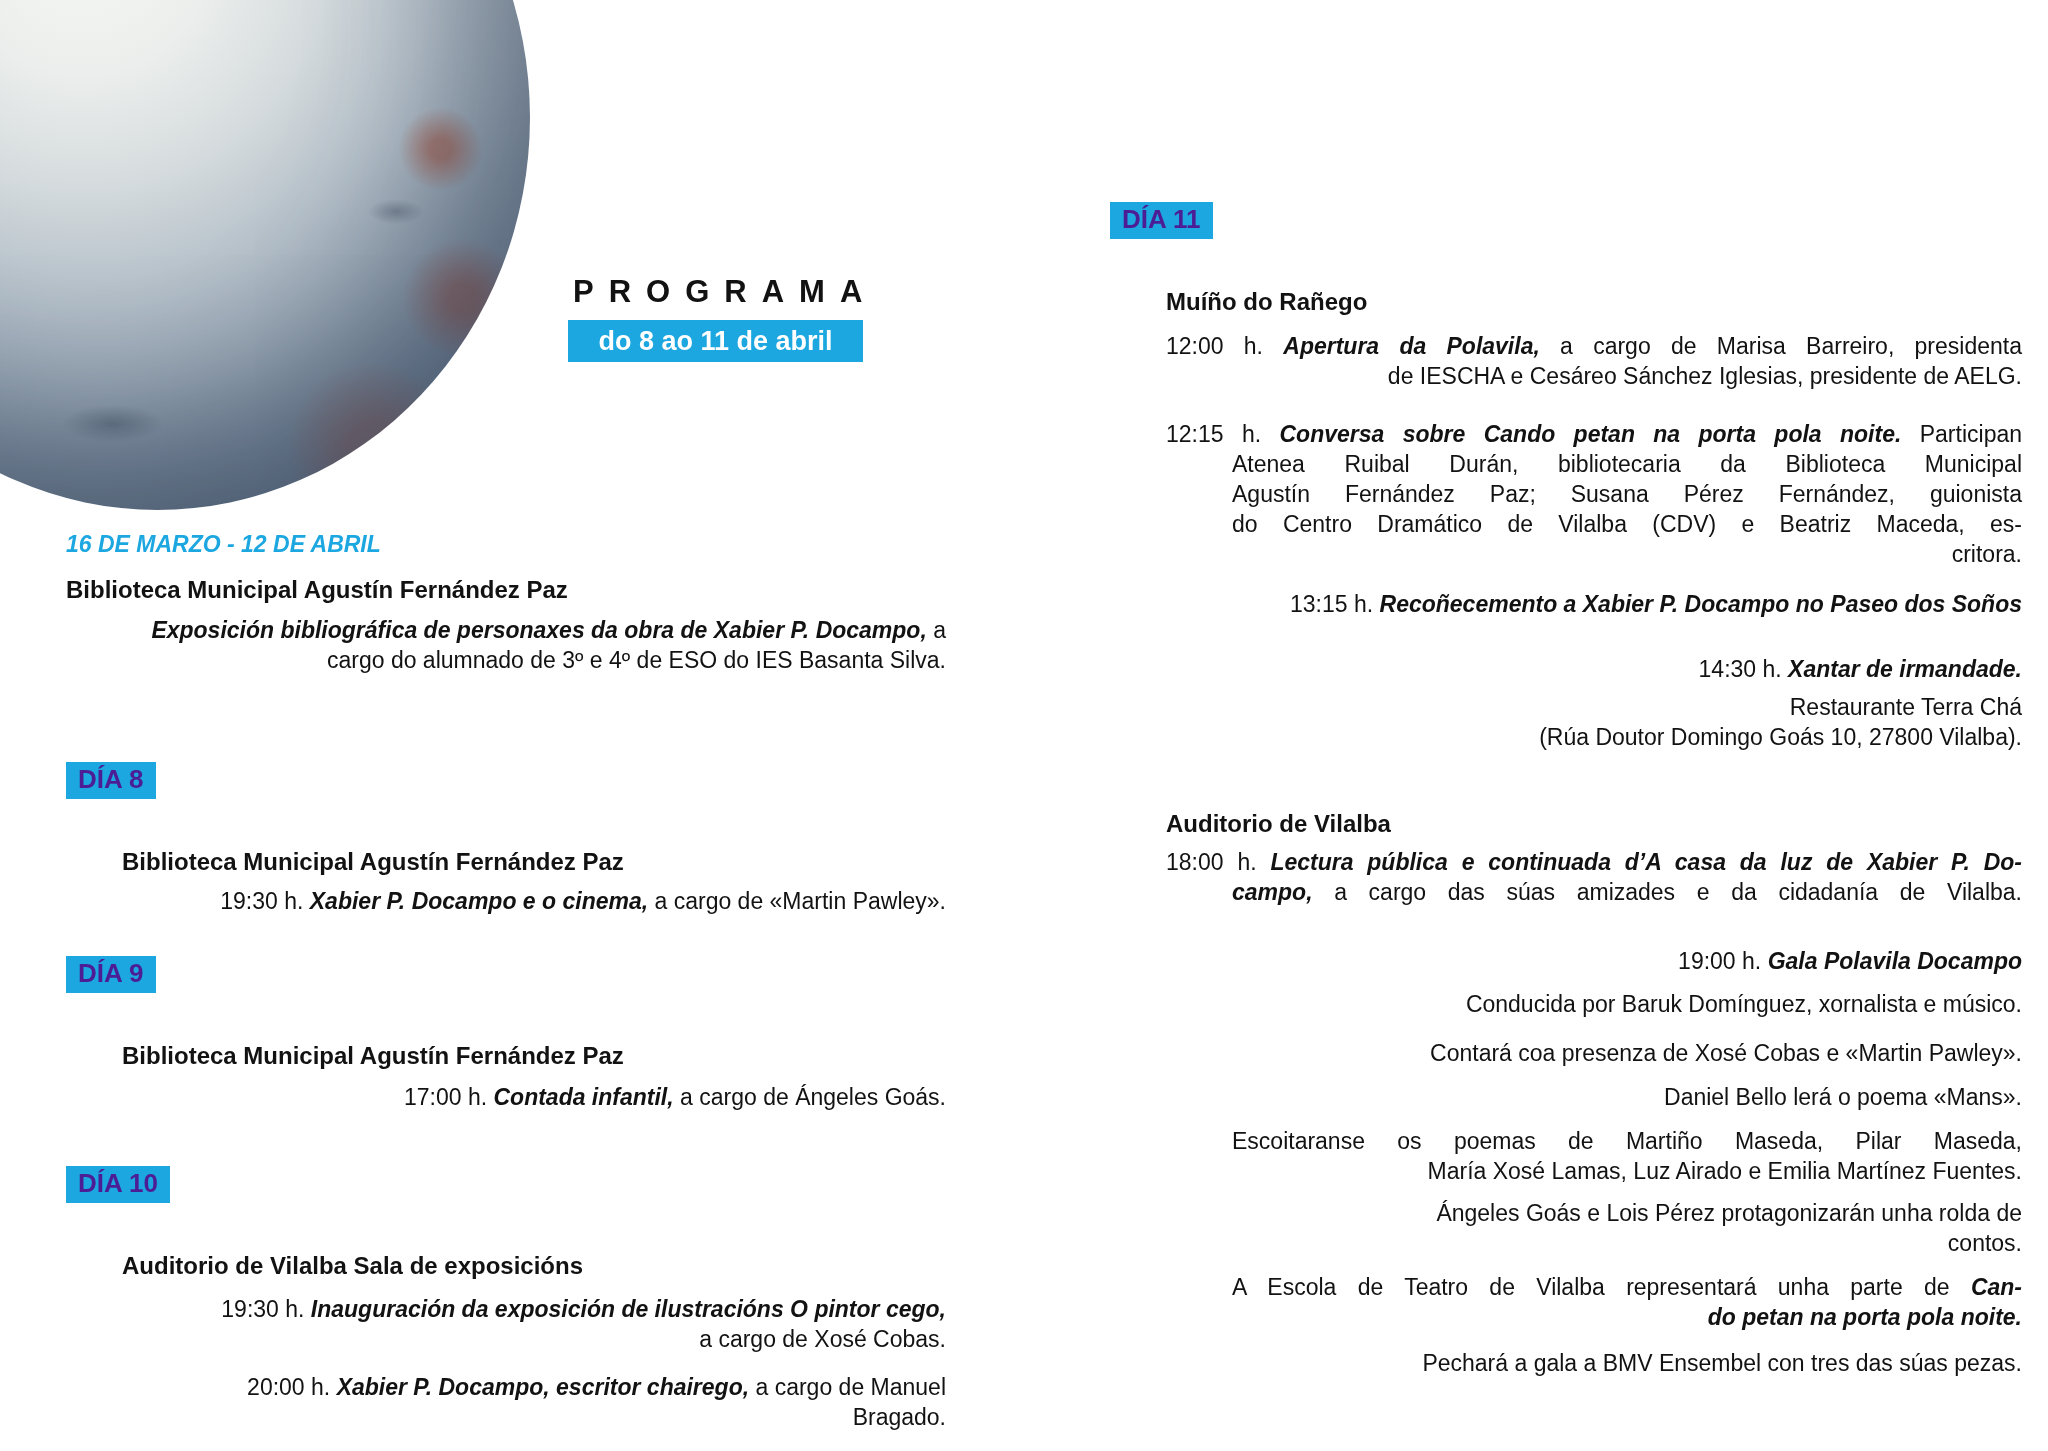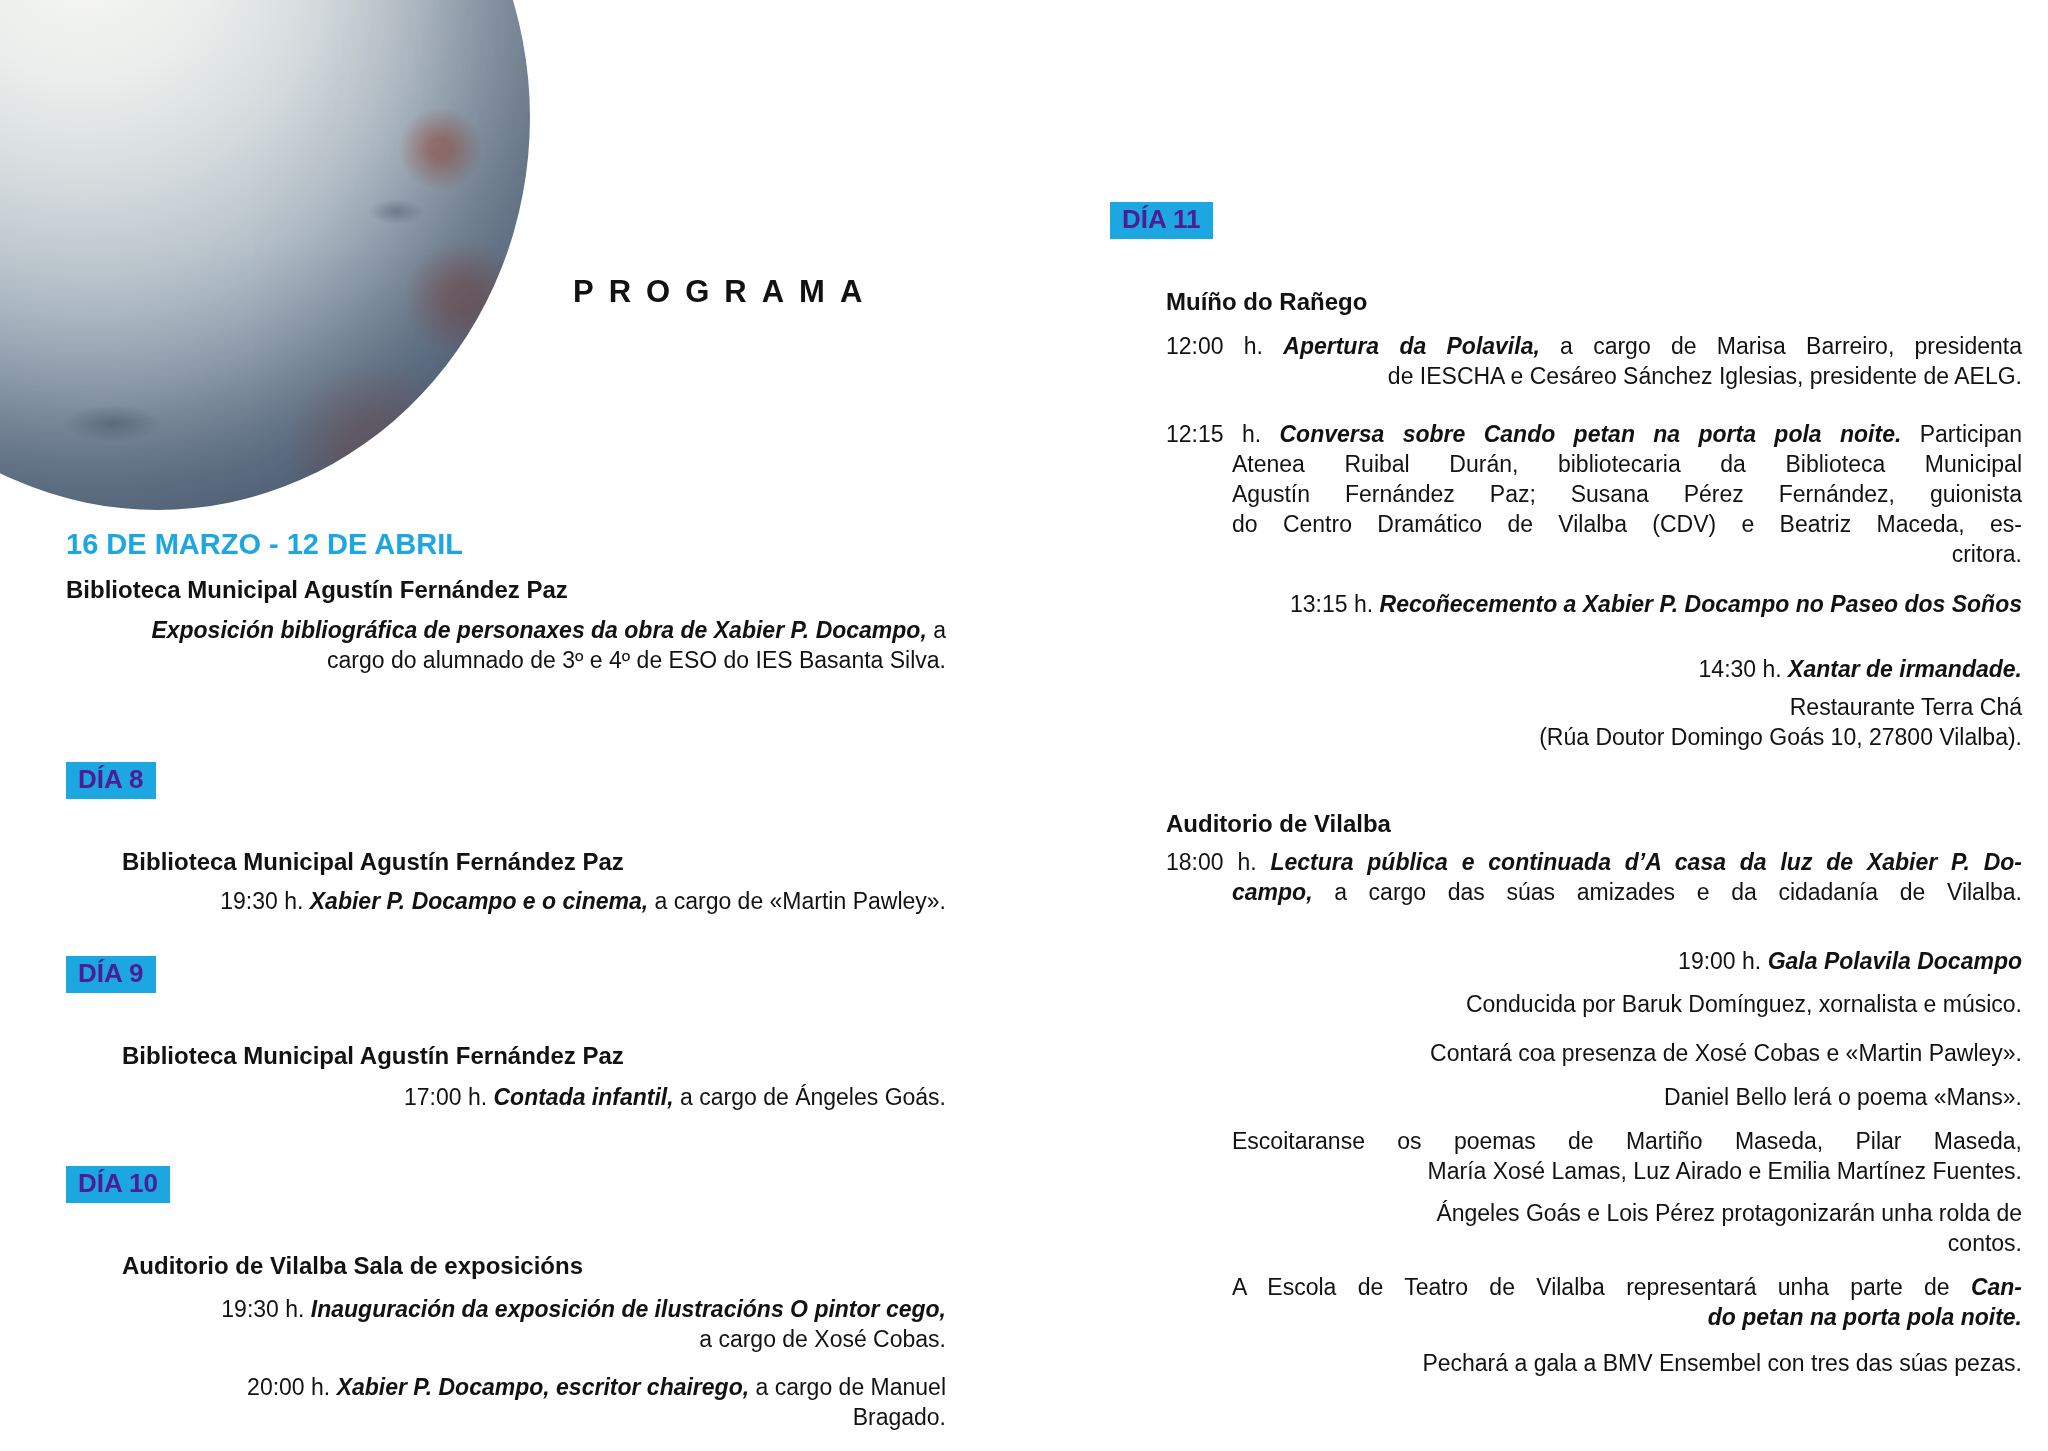--- a/index.html
+++ b/index.html
@@ -27,21 +27,21 @@
     background:var(--accent);color:#fff;font-size:27px;font-weight:bold;text-align:center;
     box-sizing:border-box;}
 
   
   .col{position:absolute;}
   .col-left{left:66px;top:530px;width:880px;}
   .col-right{left:1110px;top:202px;width:912px;}
   .day-body{margin-left:56px;margin-top:48px;}
   .col-right .day-body{width:856px;}
 
-  .intro-heading{font-size:29px;font-weight:bold;line-height:28px;color:var(--accent);}
+  .intro-heading{font-size:23px;font-weight:bold;line-height:28px;color:var(--accent);font-style:italic;}
   .venue{font-size:24px;font-weight:bold;line-height:30px;}
   .day-badge{display:inline-block;background:var(--accent);color:#4c1d95;font-size:26px;
     font-weight:bold;line-height:28px;padding:3px 12px 6px;}
 
   .txt{font-size:23px;line-height:30px;}
   .tline{min-height:30px;text-align:right;}
   .just{text-align:justify;text-align-last:justify;}
   .sg-p{font-style:normal;font-weight:normal;}
   .sg-bi{font-weight:bold;font-style:italic;}
 
@@ -59,20 +59,21 @@
   .mt87{margin-top:87px;}
 </style>
 </head>
 <body>
 
 <div class="page">
 
   <div class="sphere"></div>
 
   <div class="prog-title">PROGRAMA</div>
+  <div class="dates-badge">do 8 ao 11 de abril</div>
 
   <div class="col col-left">
 
     <div class="intro-heading">16 DE MARZO - 12 DE ABRIL</div>
     <div class="venue mt17">Biblioteca Municipal Agustín Fernández Paz</div>
     <div class="txt intro-par mt10">
         <div class="tline"><span class="sg-bi">Exposición bibliográfica de personaxes da obra de Xabier P. Docampo,</span><span class="sg-p"> a</span></div>
         <div class="tline"><span class="sg-p">cargo do alumnado de 3º e 4º de ESO do IES Basanta Silva.</span></div>
       </div>
 

